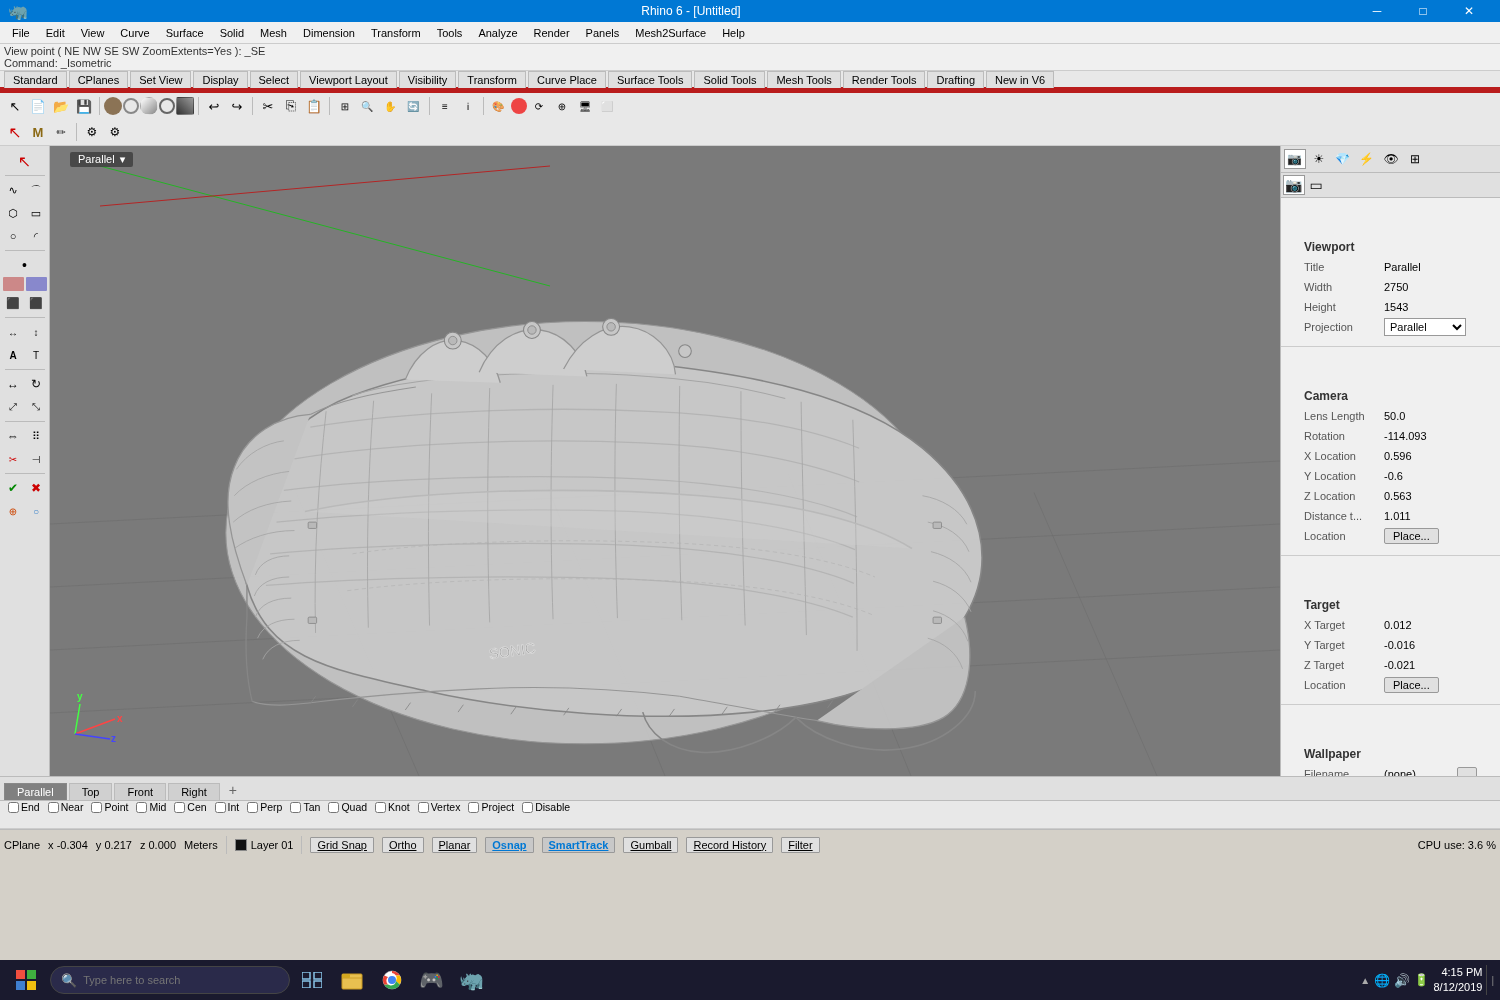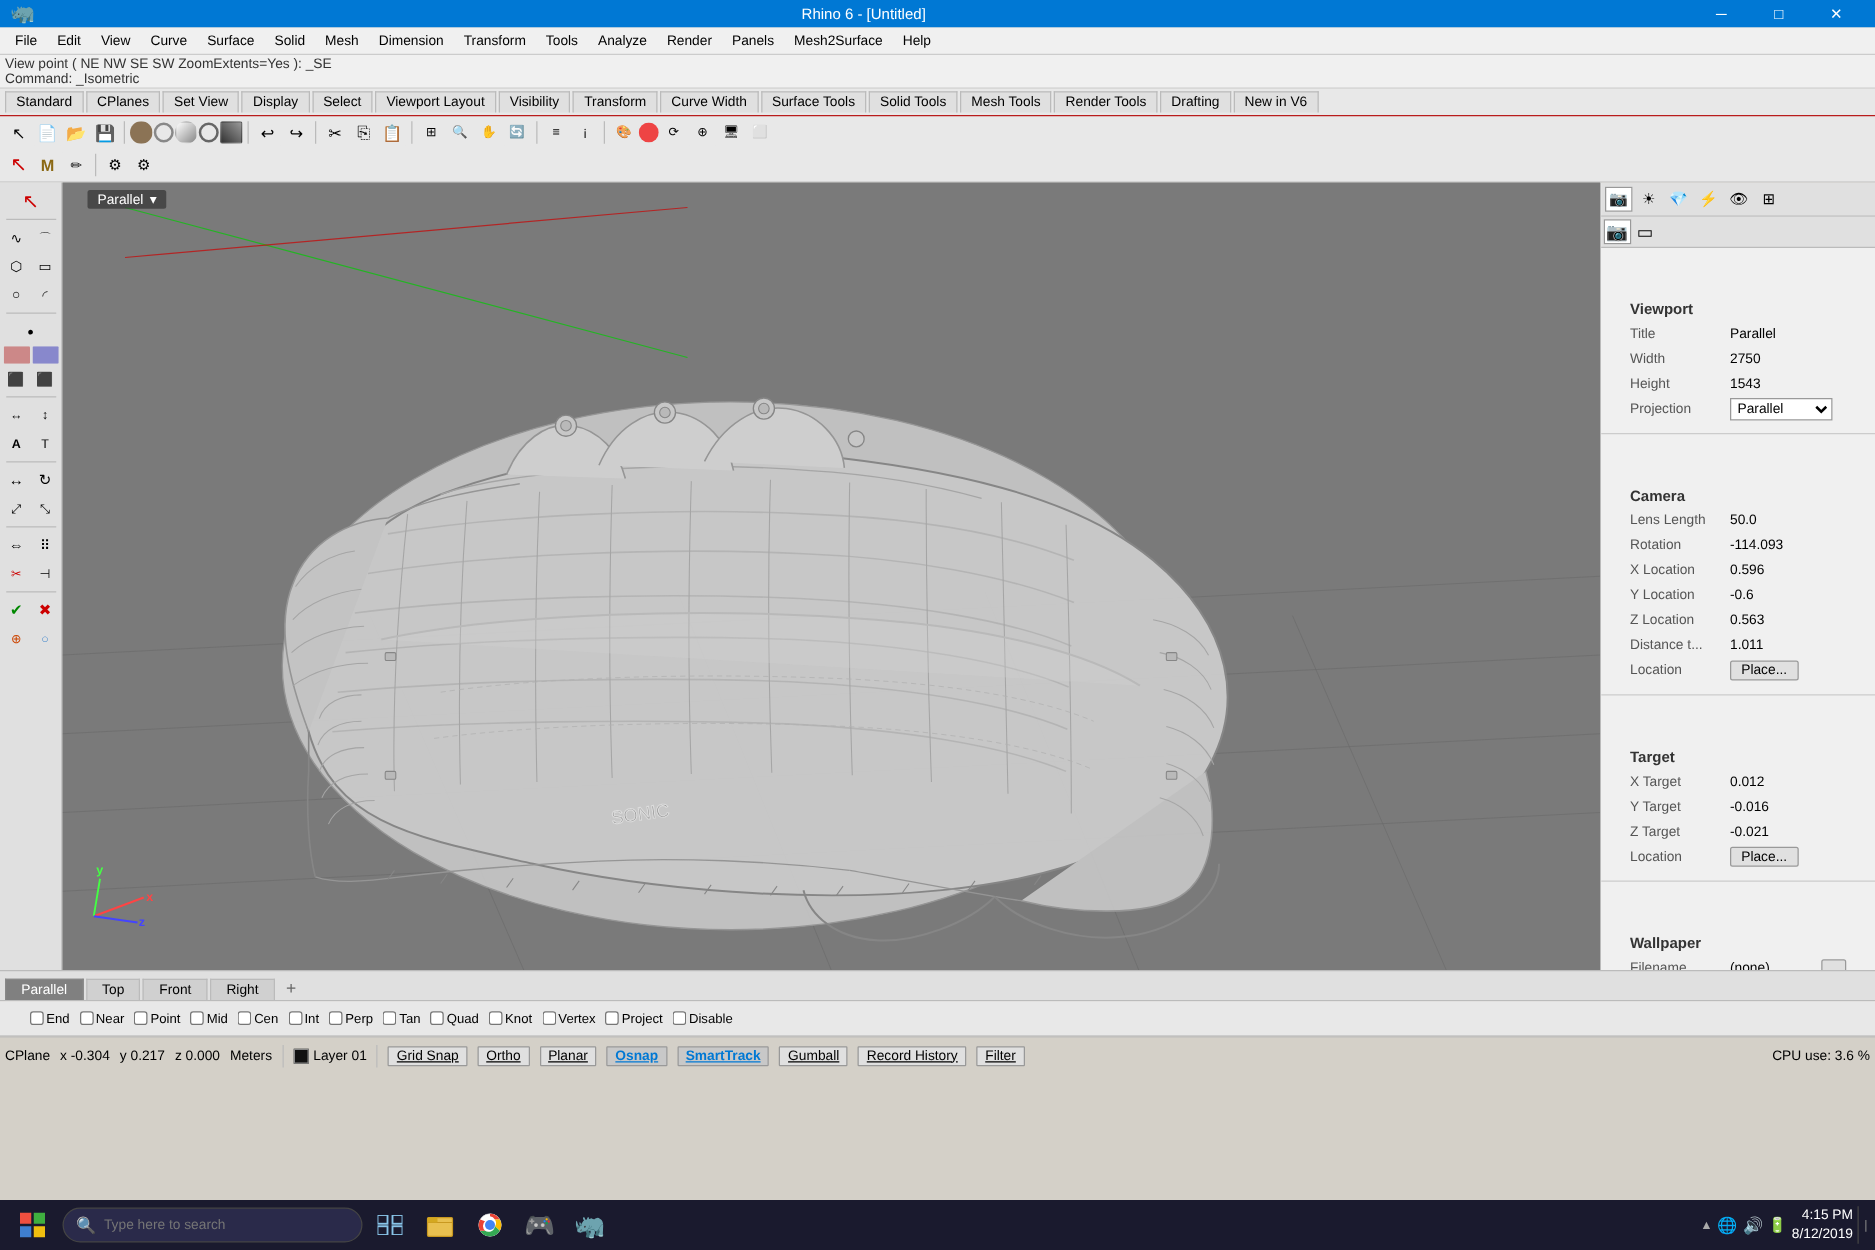--- a/index.html
+++ b/index.html
@@ -231,22 +231,22 @@
       border: 1px solid transparent;
       border-bottom: none;
     }
 
     
     #snapbar {
       height: 28px;
       background: #e8e8e8;
       border-bottom: 1px solid #ccc;
       display: flex;
-      align-items: center;
-      padding: 0 24px;
+      align-items: flex-start;
+      padding: 0 8px;
       gap: 8px;
       font-size: 10.5px;
     }
     .snap-item {
       display: flex; align-items: center; gap: 2px;
     }
     .snap-item input { margin: 0; width: 11px; height: 11px; }
 
     
     #statusbar {
@@ -379,30 +379,30 @@
   <span>Mesh2Surface</span>
   <span>Help</span>
 </div>
 
 <div id="commandarea">
   <div class="cmd-line">View point ( NE  NW  SE  SW  ZoomExtents=Yes ): _SE</div>
   <div class="cmd-line">Command: _Isometric</div>
 </div>
 
 <div id="toolbars">
-  <div class="toolbar-row" style="height:22px;padding:0 4px;gap:0;border-bottom:1px solid #b91c1c;">
+  <div class="toolbar-row" style="height:22px;padding:0 4px;gap:0;border-bottom:6px solid #b91c1c;">
     <span class="toolbar-tab">Standard</span>
     <span class="toolbar-tab">CPlanes</span>
     <span class="toolbar-tab">Set View</span>
     <span class="toolbar-tab">Display</span>
     <span class="toolbar-tab">Select</span>
     <span class="toolbar-tab">Viewport Layout</span>
     <span class="toolbar-tab">Visibility</span>
     <span class="toolbar-tab">Transform</span>
-    <span class="toolbar-tab">Curve Width</span>
+    <span class="toolbar-tab">Curve Place</span>
     <span class="toolbar-tab">Surface Tools</span>
     <span class="toolbar-tab">Solid Tools</span>
     <span class="toolbar-tab">Mesh Tools</span>
     <span class="toolbar-tab">Render Tools</span>
     <span class="toolbar-tab">Drafting</span>
     <span class="toolbar-tab">New in V6</span>
   </div>
   <div class="toolbar-row">
 
     <span class="toolbar-btn">↖</span>

